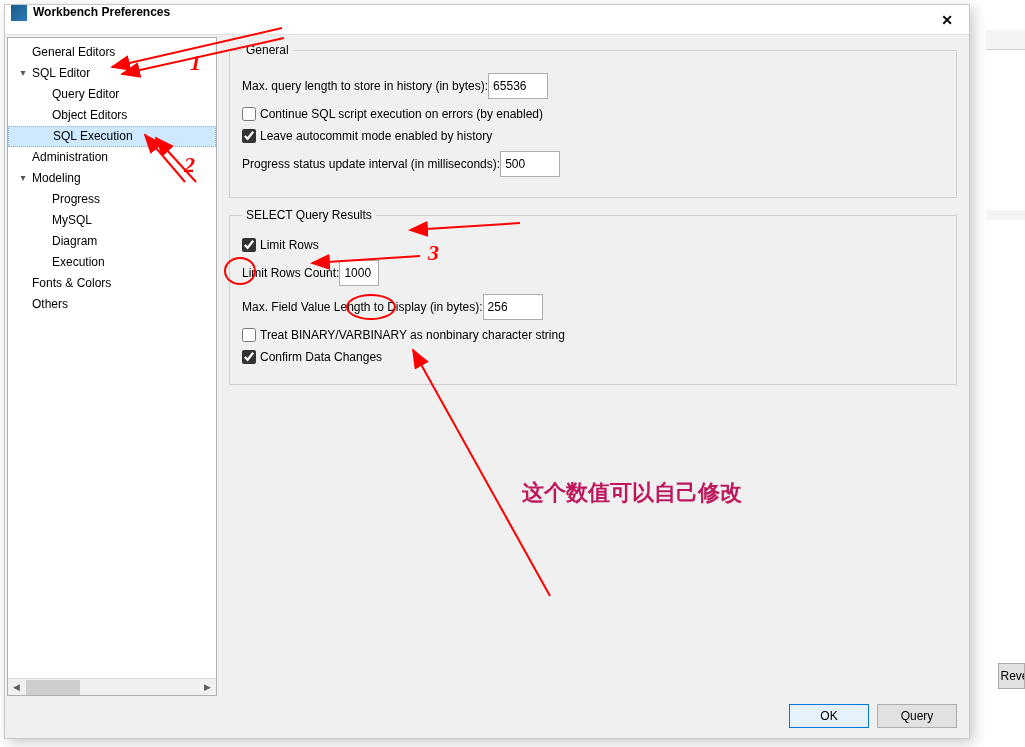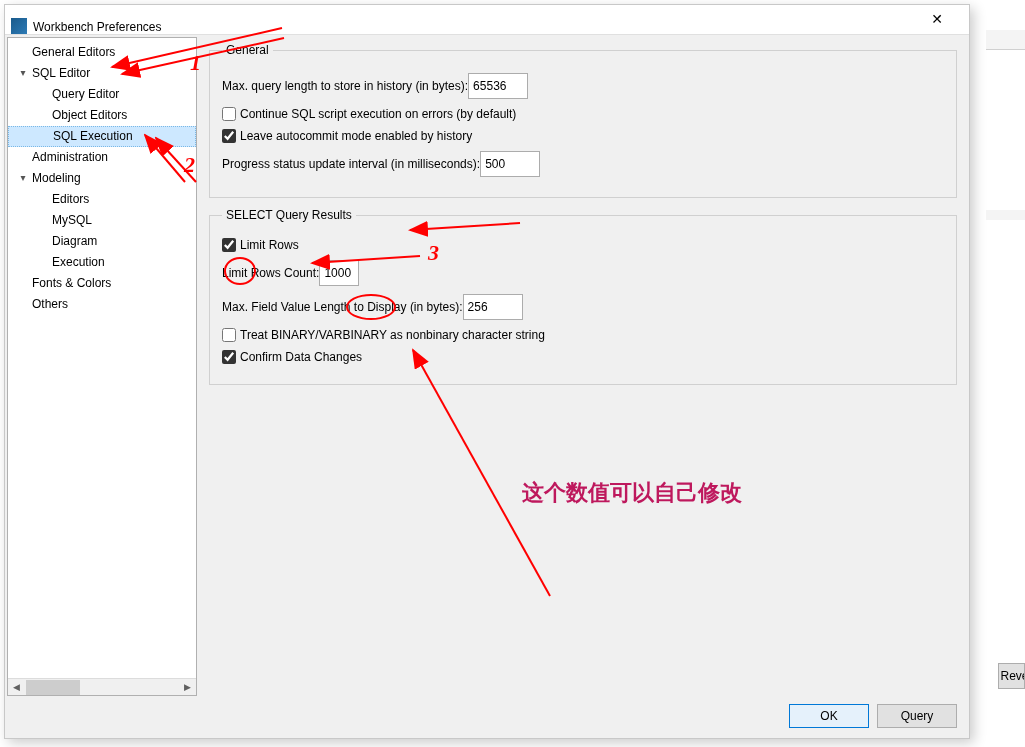--- a/index.html
+++ b/index.html
@@ -22,22 +22,23 @@
     border: 1px solid #c8c8c8;
     display: flex;
     flex-direction: column;
     box-shadow: 4px 4px 12px rgba(0,0,0,0.2);
   }
   .titlebar {
     height: 30px;
     background: #fff;
     border-bottom: 1px solid #e0e0e0;
     display: flex;
-    align-items: flex-end;
-    padding: 0 10px 0 6px;
+    align-items: flex-start;
+    padding: 0 0 0 6px;
+    font-weight: bold;
   }
   .app-icon {
     width: 16px; height: 16px;
     background: linear-gradient(135deg, #1a5b8c 0%, #2d7ab5 100%);
     margin-right: 6px;
   }
   .title-text { flex: 1; color: #000; font-size: 12px; }
   .close-btn {
     width: 44px; height: 30px;
     display: flex; align-items: center; justify-content: center;
@@ -49,21 +50,21 @@
     display: flex;
     flex-direction: column;
     background: #f0f0f0;
   }
   .split {
     flex: 1;
     display: flex;
     min-height: 0;
   }
   .sidebar {
-    width: 190px;
+    width: 210px;
     background: #fff;
     border: 1px solid #b0b0b0;
     margin: 2px 0 2px 2px;
     overflow: hidden;
     position: relative;
   }
   .tree { padding: 4px 0; }
   .tree-item {
     padding: 2px 4px 2px 24px;
     line-height: 17px;
@@ -236,21 +237,21 @@
             <span>SQL Editor</span>
           </div>
           <div class="tree-item child"><span>Query Editor</span></div>
           <div class="tree-item child"><span>Object Editors</span></div>
           <div class="tree-item child selected"><span>SQL Execution</span></div>
           <div class="tree-item top"><span>Administration</span></div>
           <div class="tree-item top">
             <span class="tree-arrow">▾</span>
             <span>Modeling</span>
           </div>
-          <div class="tree-item child"><span>Editors</span></div>
+          <div class="tree-item child"><span>Progress</span></div>
           <div class="tree-item child"><span>MySQL</span></div>
           <div class="tree-item child"><span>Diagram</span></div>
           <div class="tree-item child"><span>Execution</span></div>
           <div class="tree-item top"><span>Fonts &amp; Colors</span></div>
           <div class="tree-item top"><span>Others</span></div>
         </div>
         <div class="hscroll-track">
           <div class="hscroll-btn">◀</div>
           <div class="hscroll-thumb"></div>
           <div style="flex:1"></div>
@@ -261,21 +262,21 @@
       <div class="main">
 
         <fieldset>
           <legend>General</legend>
           <div class="row">
             <label>Max. query length to store in history (in bytes):</label>
             <input type="text" class="w60" value="65536" style="">
           </div>
           <div class="row">
             <input type="checkbox" style="">
-            <label>Continue SQL script execution on errors (by default)</label>
+            <label>Continue SQL script execution on errors (by enabled)</label>
           </div>
           <div class="row">
             <input type="checkbox" checked="" style="">
             <label>Leave autocommit mode enabled by history</label>
           </div>
           <div class="row">
             <label>Progress status update interval (in milliseconds):</label>
             <input type="text" class="w60" value="500" style="">
           </div>
         </fieldset>

